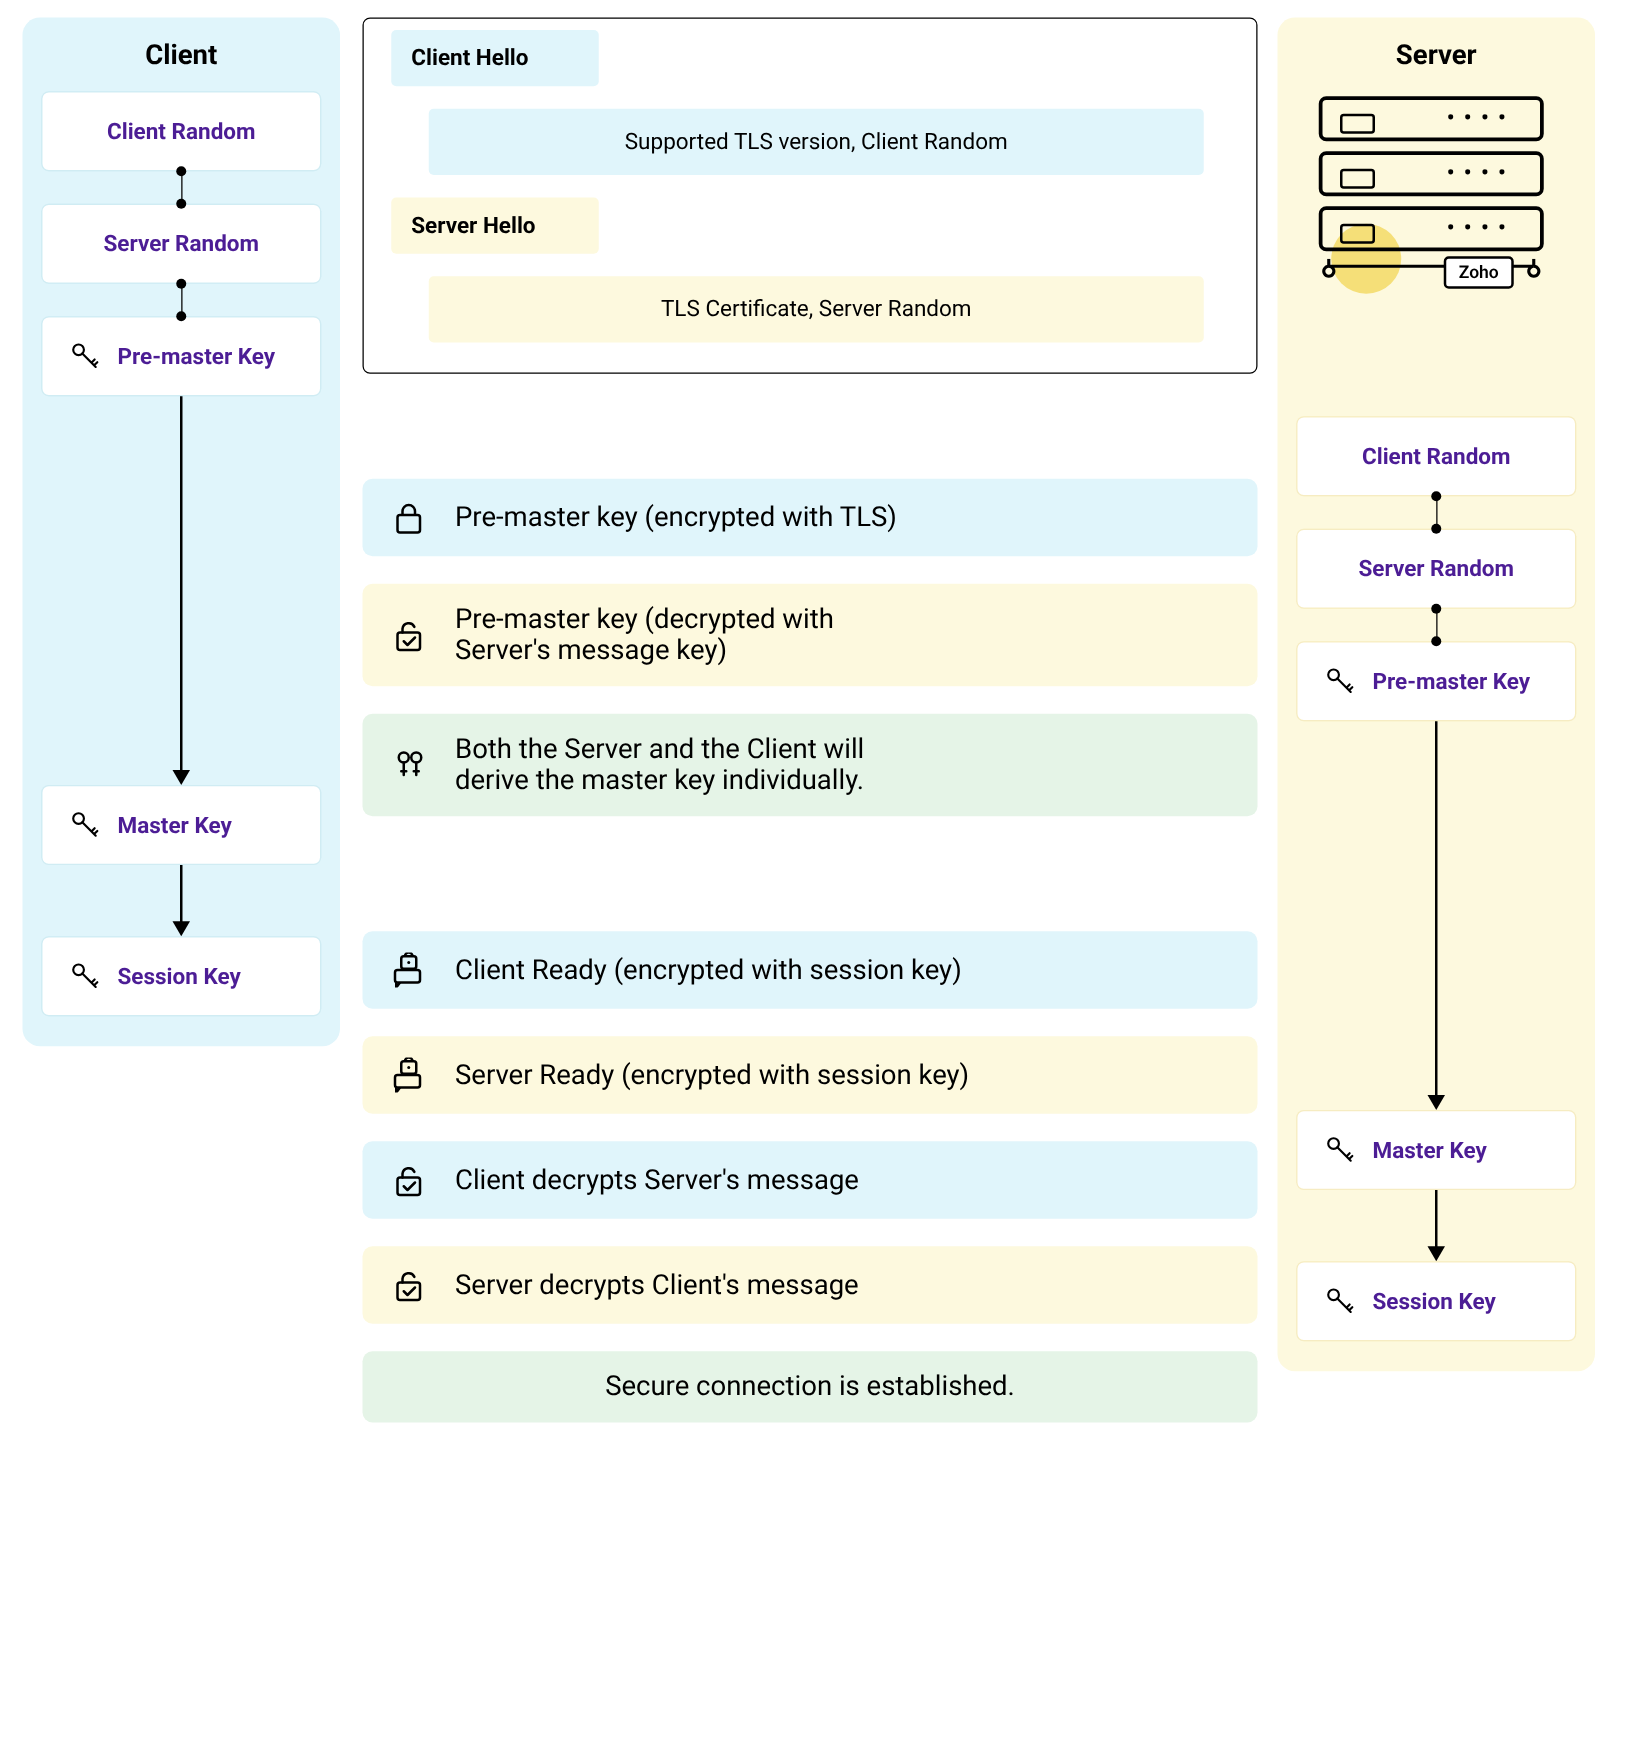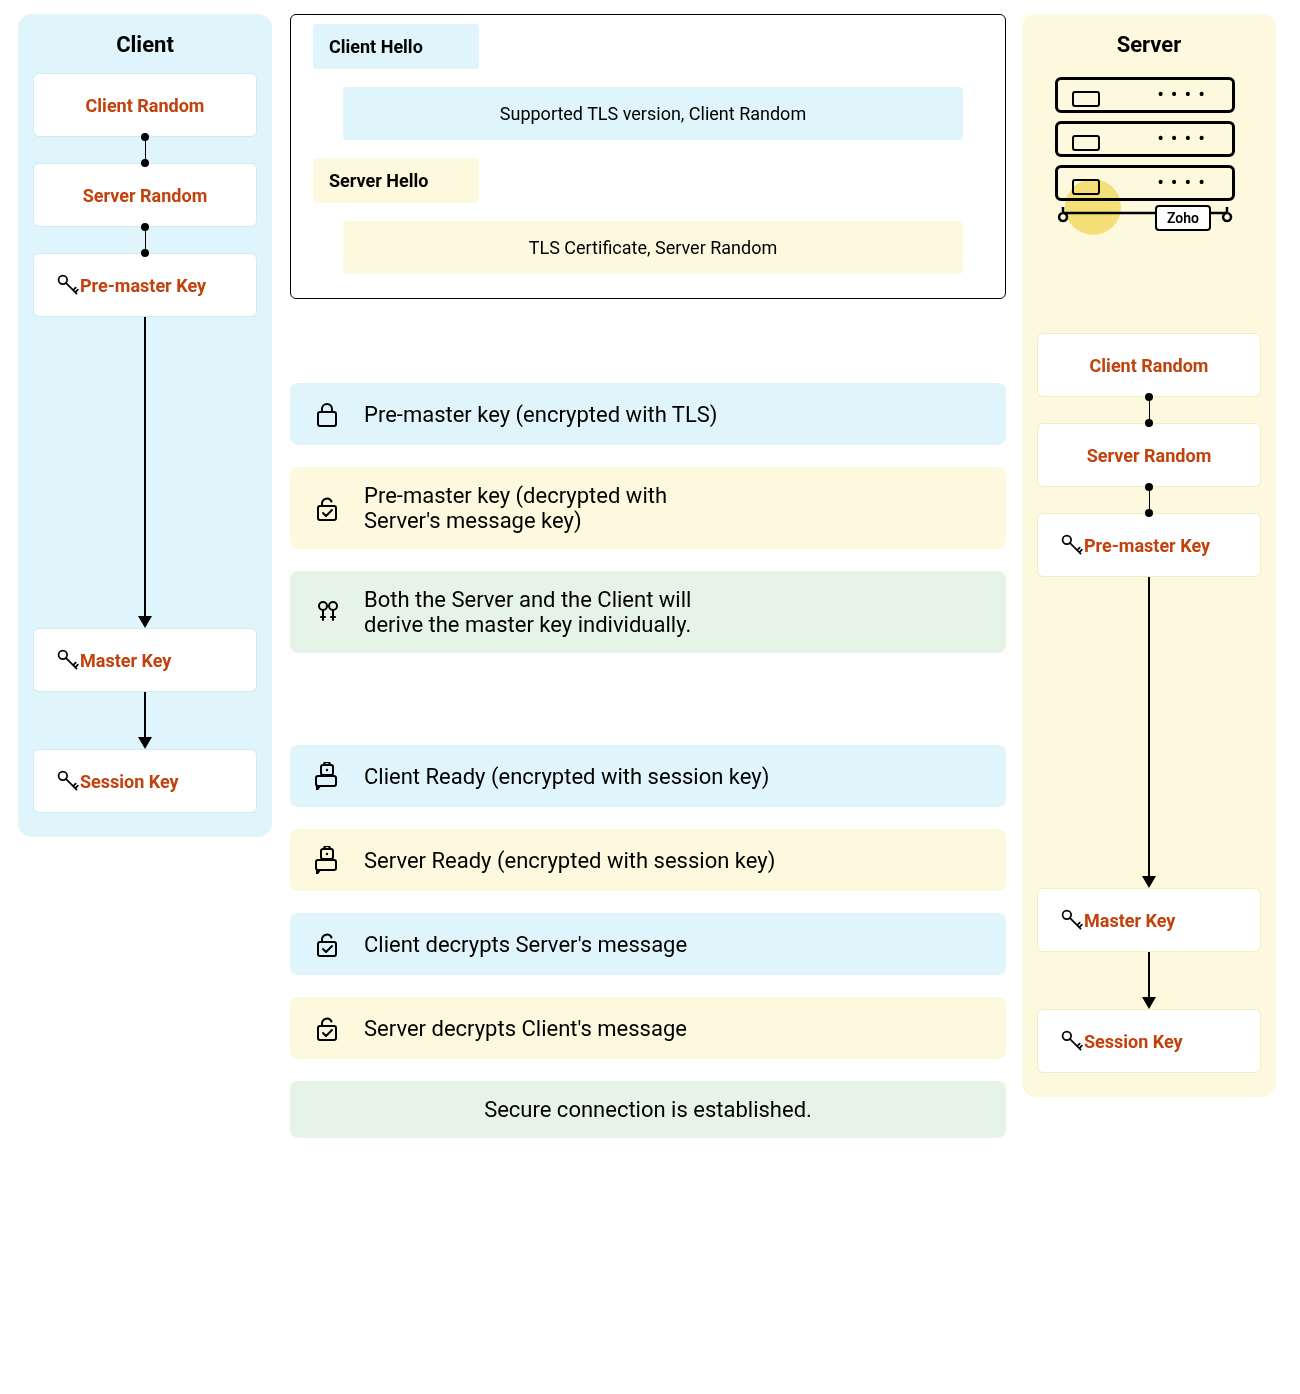--- a/index.html
+++ b/index.html
@@ -76,26 +76,26 @@
   .zoho-chip{
     position:absolute; left:106px; top:132px; width:56px; height:26px;
     background:#fff; border:2.5px solid #000; border-radius:4px;
     display:flex;align-items:center;justify-content:center;
     font-size:14px;font-weight:600;
   }
 
   .key-box {
     width: 224px; min-height: 64px; background:#fff; border-radius:6px;
     display:flex; align-items:center; justify-content:center;
-    font-size:18px; font-weight:700; color:#c2410c;
+    font-size:18px; font-weight:700; color:#4c1d95;
     padding:16px 8px;
   }
   .col-client .key-box { border:1.5px solid rgba(120,200,220,.35); }
   .col-server .key-box { border:1.5px solid rgba(230,200,80,.35); }
-  .key-box.has-icon { justify-content:flex-start; padding-left:22px; font-weight:700;}
+  .key-box.has-icon { justify-content:flex-start; gap:14px; padding-left:22px; font-weight:700;}
   .kicn{ width:24px; height:24px; flex-shrink:0; }
 
   .v-conn { width:1px; height:26px; background:#000; position:relative; }
   .v-conn::before, .v-conn::after{
     content:""; position:absolute; left:-3.5px; width:8px; height:8px; background:#000; border-radius:50%;
   }
   .v-conn::before{top:-4px} .v-conn::after{bottom:-4px}
 
   .v-arrow { width:0; display:flex; flex-direction:column; align-items:center;}
   .v-arrow .shaft{width:1.5px;background:#000;}

